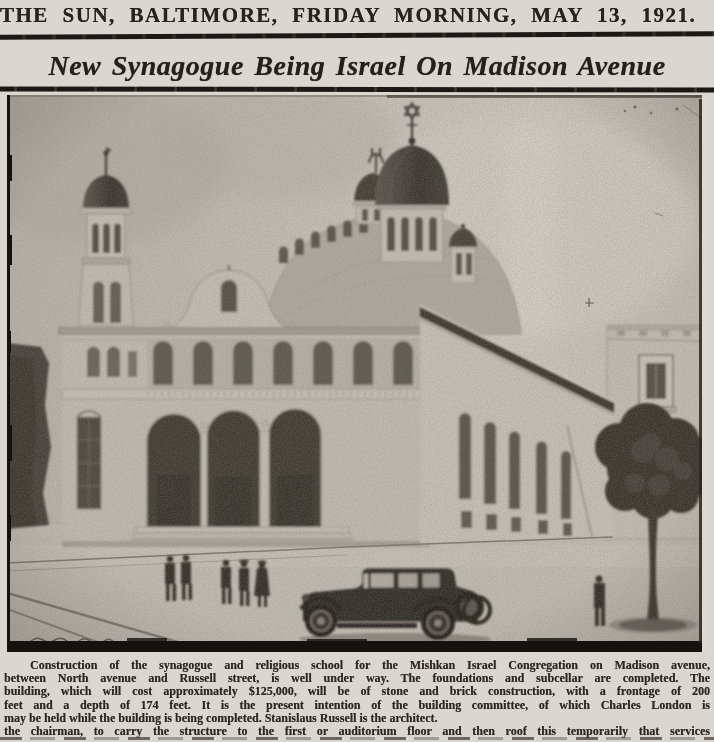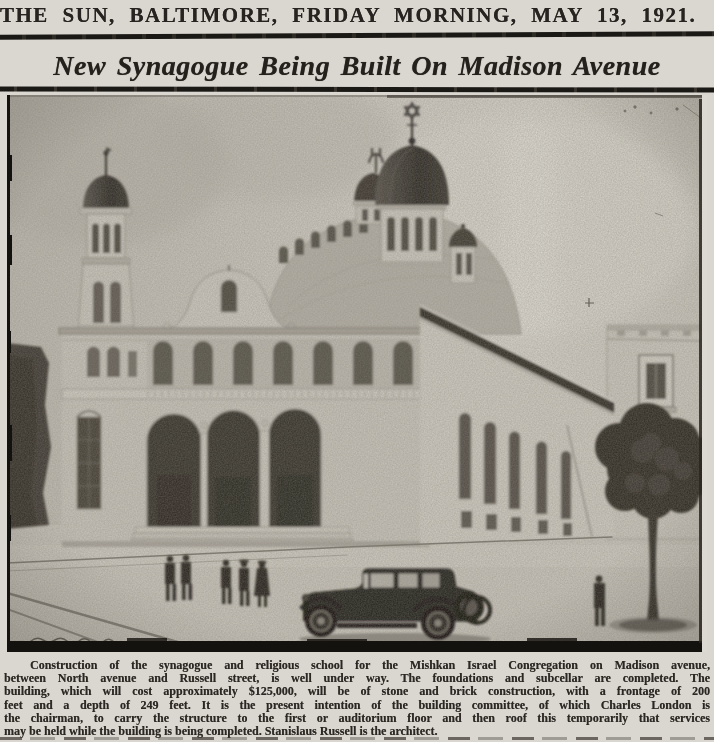--- a/index.html
+++ b/index.html
@@ -48,21 +48,21 @@
     background:repeating-linear-gradient(90deg,rgba(70,65,58,.75) 0 22px,rgba(70,65,58,0) 22px 30px,rgba(70,65,58,.4) 30px 55px,rgba(70,65,58,0) 55px 64px);
   }
 </style>
 </head>
 <body>
 
 <div class="page">
 
   <div class="masthead">THE SUN, BALTIMORE, FRIDAY MORNING, MAY 13, 1921.</div>
   <div class="rule-a"></div>
-  <div class="headline">New Synagogue Being Built On Madison Avenue</div>
+  <div class="headline">New Synagogue Being Israel On Madison Avenue</div>
   <div class="rule-b"></div>
 
   <div class="photo">
     <svg width="700" height="557" viewBox="0 0 700 557" xmlns="http://www.w3.org/2000/svg">
       <defs>
         <filter id="b1">
             <feGaussianBlur stdDeviation="0.8"></feGaussianBlur>
           </filter>
         <filter id="b2">
             <feGaussianBlur stdDeviation="2.5"></feGaussianBlur>
@@ -422,19 +422,19 @@
         <rect x="692" y="4" width="3" height="544" fill="#2a2620" opacity="0.85"></rect>
         <rect x="695" y="0" width="5" height="557" fill="#dcd9d3"></rect>
       </g>
     </svg>
   </div>
 
   <div class="caption">
     <div class="cap-line first">Construction of the synagogue and religious school for the Mishkan Israel Congregation on Madison avenue,</div>
     <div class="cap-line">between North avenue and Russell street, is well under way. The foundations and subcellar are completed. The</div>
     <div class="cap-line">building, which will cost approximately $125,000, will be of stone and brick construction, with a frontage of 200</div>
-    <div class="cap-line">feet and a depth of 249 feet. It is the present intention of the building committee, of which Charles London is</div>
+    <div class="cap-line">feet and a depth of 174 feet. It is the present intention of the building committee, of which Charles London is</div>
+    <div class="cap-line last">may be held while the building is being completed. Stanislaus Russell is the architect.</div>
     <div class="cap-line">the chairman, to carry the structure to the first or auditorium floor and then roof this temporarily that services</div>
-    <div class="cap-line last">may be held while the building is being completed. Stanislaus Russell is the architect.</div>
   </div>
 
   <div class="rule-c"></div>
 </div>
 
 </body></html>

